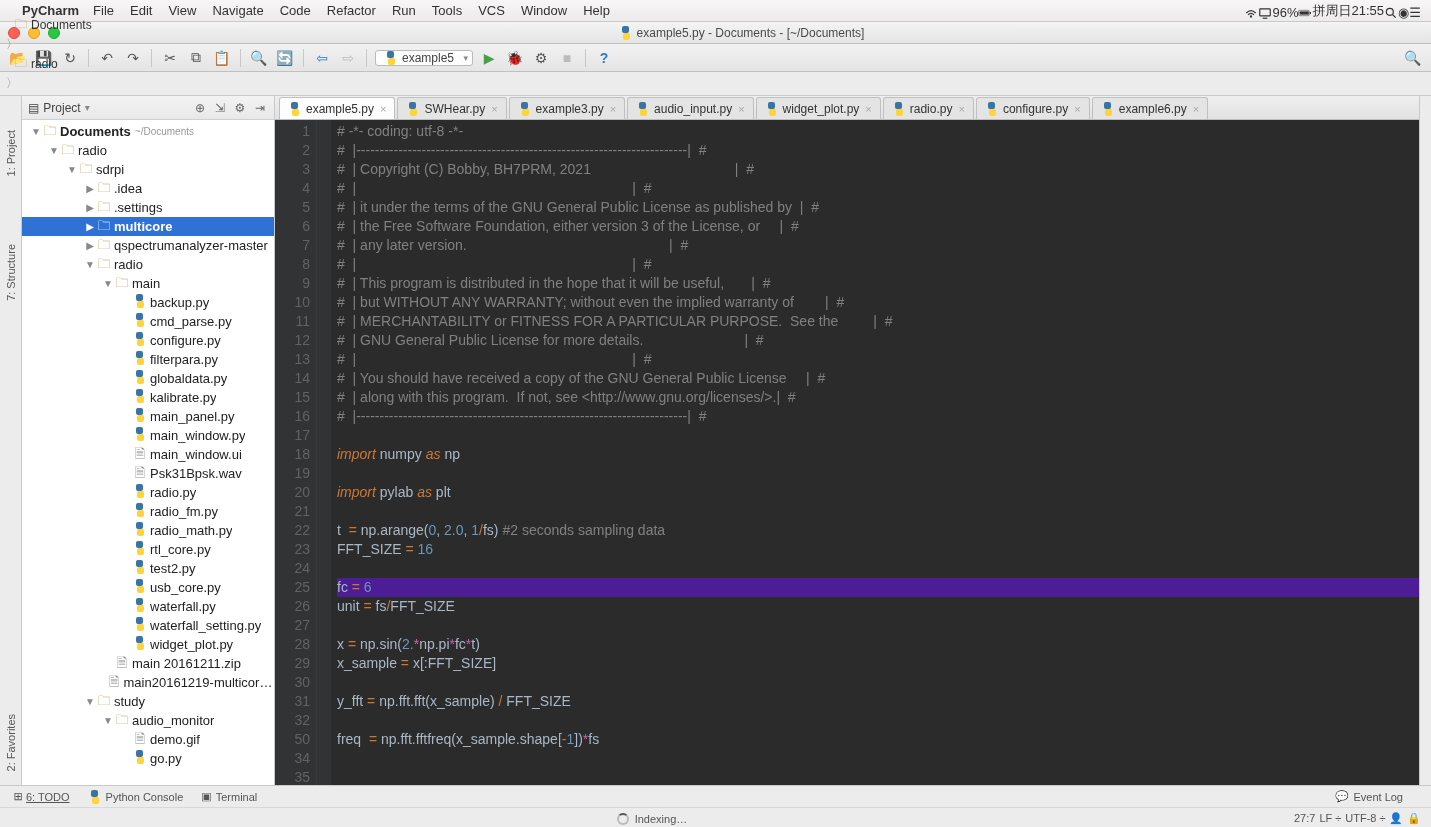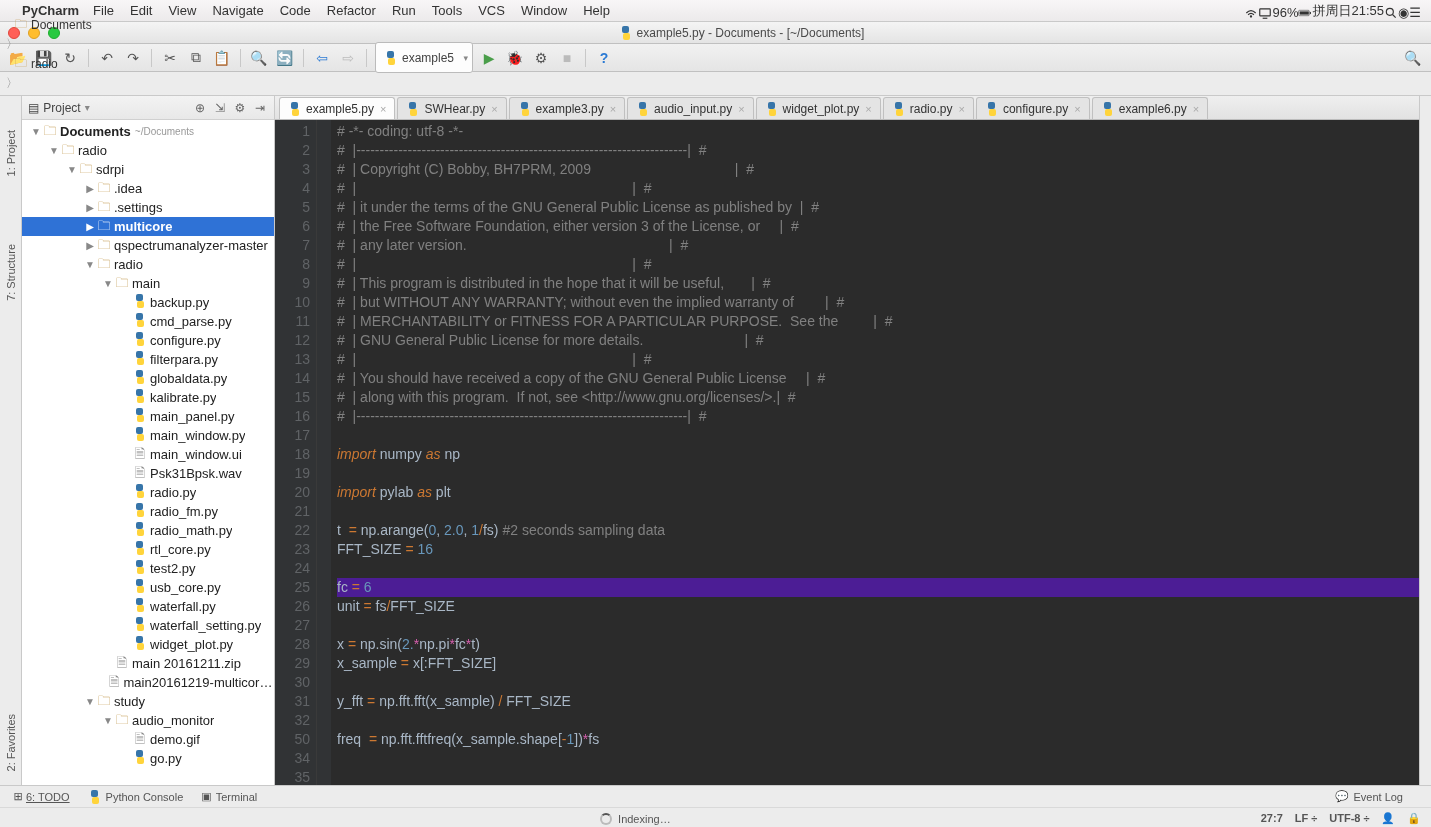--- a/index.html
+++ b/index.html
@@ -22,21 +22,21 @@
 .t-max { background: #28c940; border: 1px solid #1dad2c; }
 .titlebar .title { margin: 0 auto; display: flex; align-items: center; gap: 4px; }
 .py-mini { width:14px; height:14px; display:inline-block; position:relative; }
 .py-mini::before { content:""; position:absolute; width:7px; height:7px; background:#3775a9; border-radius:2px; top:0; left:3px; }
 .py-mini::after { content:""; position:absolute; width:7px; height:7px; background:#ffd43b; border-radius:2px; bottom:0; right:3px; }
 
 
 .toolbar { height: 28px; background: linear-gradient(#f1f1f1,#e5e5e5); border-bottom: 1px solid #c0c0c0; display: flex; align-items: center; padding: 0 8px; gap: 6px; }
 .tb-btn { width: 20px; height: 20px; display: inline-flex; align-items: center; justify-content: center; color: #555; font-size: 14px; cursor: pointer; }
 .tb-sep { width: 1px; height: 18px; background: #c8c8c8; margin: 0 2px; }
-.run-config { height: 31px; border: 1px solid #bbb; border-radius: 3px; background: #fdfdfd; padding: 0 18px 0 8px; display: flex; align-items: center; gap: 4px; font-size: 12px; color: #444; position: relative; }
+.run-config { height: 16px; border: 1px solid #bbb; border-radius: 3px; background: #fdfdfd; padding: 0 18px 0 8px; display: flex; align-items: center; gap: 4px; font-size: 12px; color: #444; position: relative; }
 .run-config::after { content: "▾"; position: absolute; right: 4px; font-size: 9px; color: #888; }
 
 
 .breadcrumb { height: 24px; background: #ececec; display: flex; align-items: center; padding: 0 8px; border-bottom: 1px solid #c9c9c9; font-size: 12px; color: #333; }
 .crumb { display: flex; align-items: center; gap: 4px; padding: 0 6px; height: 22px; border: 1px solid transparent; }
 .crumb .folder-icon { color: #c29a52; }
 .crumb-sep { color: #888; margin: 0 -2px; }
 
 
 .main { display: flex; height: 689px; }
@@ -90,21 +90,21 @@
 .right-rail { width: 12px; background: #ececec; border-left: 1px solid #c9c9c9; }
 
 
 .bottom-bar { height: 22px; background: #ececec; border-top: 1px solid #c9c9c9; display: flex; align-items: center; padding: 0 10px; font-size: 11px; color: #555; }
 .bottom-bar .bitem { margin-right: 18px; display: flex; align-items: center; gap: 4px; cursor: pointer; }
 .bottom-bar .right { margin-left: auto; }
 
 
 .status-bar { height: 22px; background: #ececec; border-top: 1px solid #d9d9d9; display: flex; align-items: center; padding: 0 10px; font-size: 11px; color: #555; }
 .status-bar .center { margin: 0 auto; display: flex; align-items: center; gap: 6px; }
-.status-bar .right { display: flex; gap: 12px; font-weight: bold; }
+.status-bar .right { display: flex; gap: 4px; }
 .spinner { width: 12px; height: 12px; border: 2px solid #bbb; border-top-color: #555; border-radius: 50%; animation: spin 1s linear infinite; }
 @keyframes spin { to { transform: rotate(360deg); } }
 
 svg.icon { width: 14px; height: 14px; }
 </style>
 </head>
 <body>
 
 <div class="mac-menubar">
   <span class="apple"></span>
@@ -500,21 +500,21 @@
           <div>31</div>
           <div>32</div>
           <div>50</div>
           <div>34</div>
           <div>35</div>
         </div>
       <div class="fold-col"></div>
       <div class="code" id="code">
           <div class="line"><span class="c-cmt"># -*- coding: utf-8 -*-</span></div>
           <div class="line"><span class="c-cmt">#  |-----------------------------------------------------------------------|  #</span></div>
-          <div class="line"><span class="c-cmt">#  | Copyright (C) Bobby, BH7PRM, 2009                                     |  #</span></div>
+          <div class="line"><span class="c-cmt">#  | Copyright (C) Bobby, BH7PRM, 2021                                     |  #</span></div>
           <div class="line"><span class="c-cmt">#  |                                                                       |  #</span></div>
           <div class="line"><span class="c-cmt">#  | it under the terms of the GNU General Public License as published by  |  #</span></div>
           <div class="line"><span class="c-cmt">#  | the Free Software Foundation, either version 3 of the License, or     |  #</span></div>
           <div class="line"><span class="c-cmt">#  | any later version.                                                    |  #</span></div>
           <div class="line"><span class="c-cmt">#  |                                                                       |  #</span></div>
           <div class="line"><span class="c-cmt">#  | This program is distributed in the hope that it will be useful,       |  #</span></div>
           <div class="line"><span class="c-cmt">#  | but WITHOUT ANY WARRANTY; without even the implied warranty of        |  #</span></div>
           <div class="line"><span class="c-cmt">#  | MERCHANTABILITY or FITNESS FOR A PARTICULAR PURPOSE.  See the         |  #</span></div>
           <div class="line"><span class="c-cmt">#  | GNU General Public License for more details.                          |  #</span></div>
           <div class="line"><span class="c-cmt">#  |                                                                       |  #</span></div>

